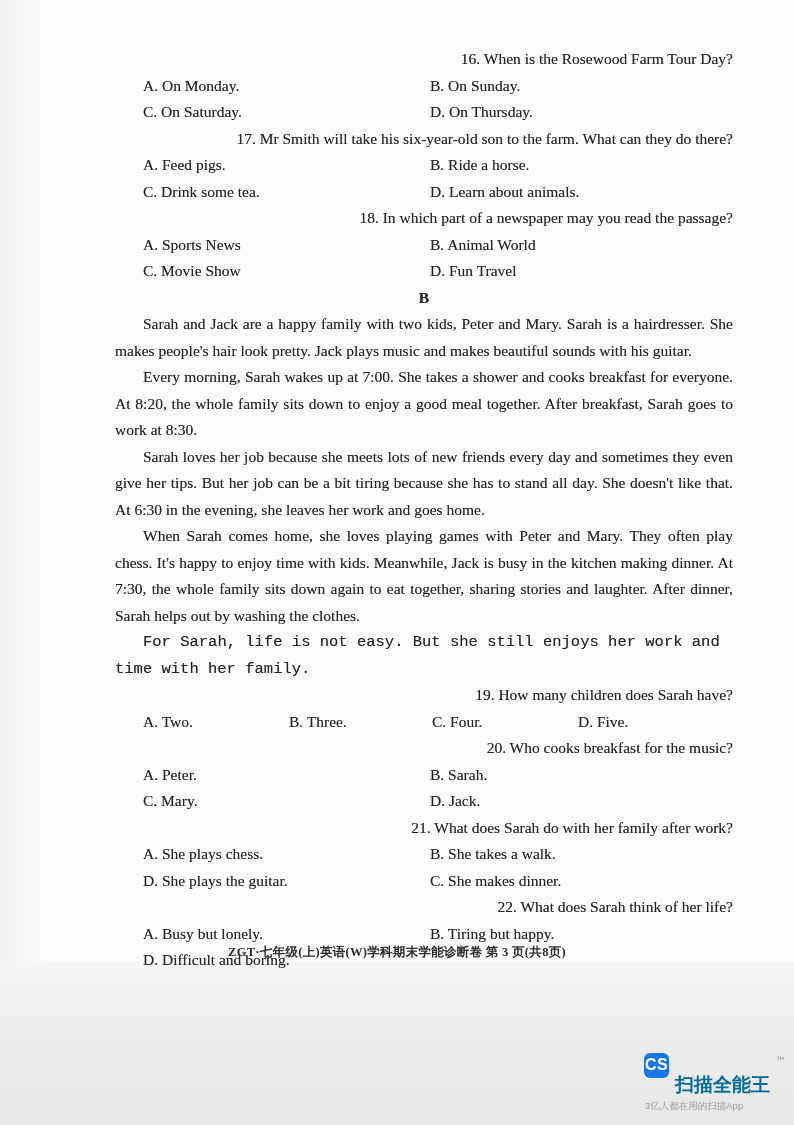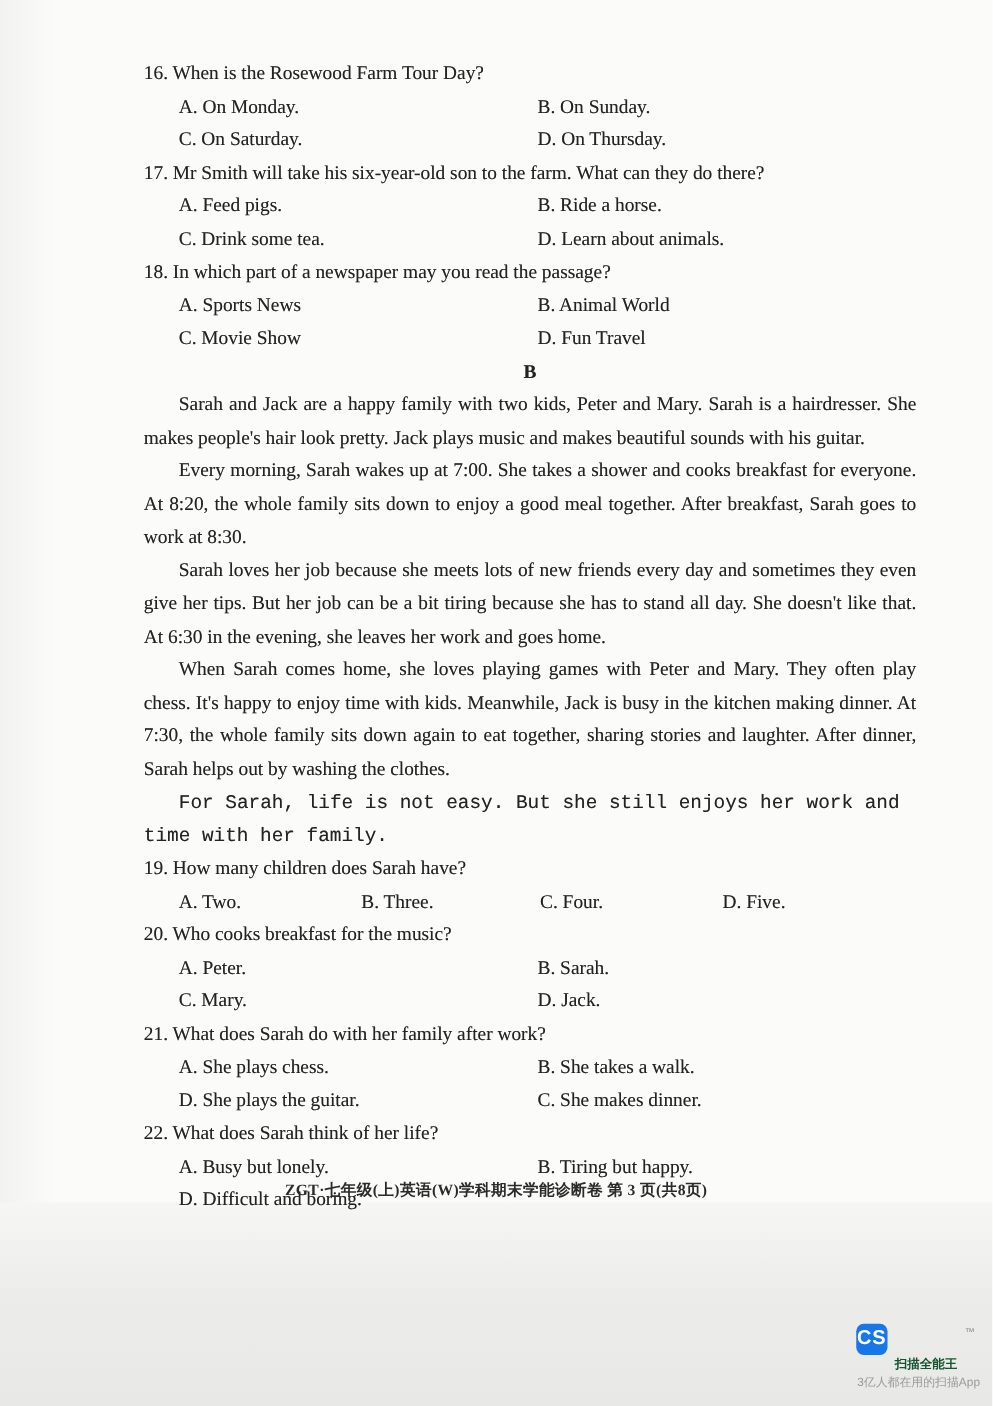--- a/index.html
+++ b/index.html
@@ -4,36 +4,36 @@
 <style>
   html,body{margin:0;padding:0;background:#ffffff;}
   .page{position:relative;width:794px;height:1125px;background:#fbfbf9;font-family:"Liberation Serif",serif;color:#232323;overflow:hidden;}
   .scan-bottom{position:absolute;left:0;right:0;top:962px;height:163px;
     background:linear-gradient(180deg,#f6f6f4 0%,#ececea 45%,#e8e8e6 100%);}
   .scan-left{position:absolute;left:0;top:0;width:44px;height:1125px;
     background:linear-gradient(90deg,#f2f2f0,rgba(251,251,249,0));}
   .content{position:absolute;left:115px;top:46px;width:618px;font-size:15.5px;line-height:26.5px;
     text-shadow:0 0 0.4px rgba(40,40,40,0.45);}
   .question{margin:0;}
-  .q-stem{white-space:nowrap;}
+  .q-stem{white-space:nowrap;text-align:right;}
   .opts{display:grid;padding-left:28px;}
   .opts.two-col{grid-template-columns:287px 1fr;}
   .opts.four-col{grid-template-columns:146px 143px 146px 1fr;}
   .section-head{text-align:center;font-weight:bold;}
   .para{text-align:justify;text-indent:28px;margin:0;}
   .para.last{text-align:left;font-family:Liberation Mono, monospace;}
   .footer{position:absolute;left:0;width:794px;top:944px;text-align:center;
     font-size:12.5px;font-weight:bold;color:#2b2b2b;letter-spacing:0.3px;}
   .watermark{position:absolute;right:10px;bottom:12px;display:flex;flex-direction:column;
     align-items:flex-start;font-family:"Liberation Sans",sans-serif;}
   .wm-row{display:flex;align-items:center;gap:6px;}
   .wm-logo{width:25px;height:25px;border-radius:6px;background:#1677e8;color:#ffffff;
     font-size:16px;font-weight:bold;display:flex;align-items:center;justify-content:center;
     letter-spacing:0.5px;}
-  .wm-title{font-size:10px;font-weight:bold;color:#14532d;margin-top:40px;}
+  .wm-title{font-size:19px;font-weight:bold;color:#0369a1;margin-top:40px;}
   .wm-tm{font-size:8px;color:#8a8a8a;position:relative;top:-6px;}
   .wm-sub{font-size:9.5px;color:#9a9a9a;margin-top:2px;margin-left:1px;}
 </style>
 </head>
 <body>
 
 <div class="page">
   <div class="scan-left"></div>
   <div class="scan-bottom"></div>
 

